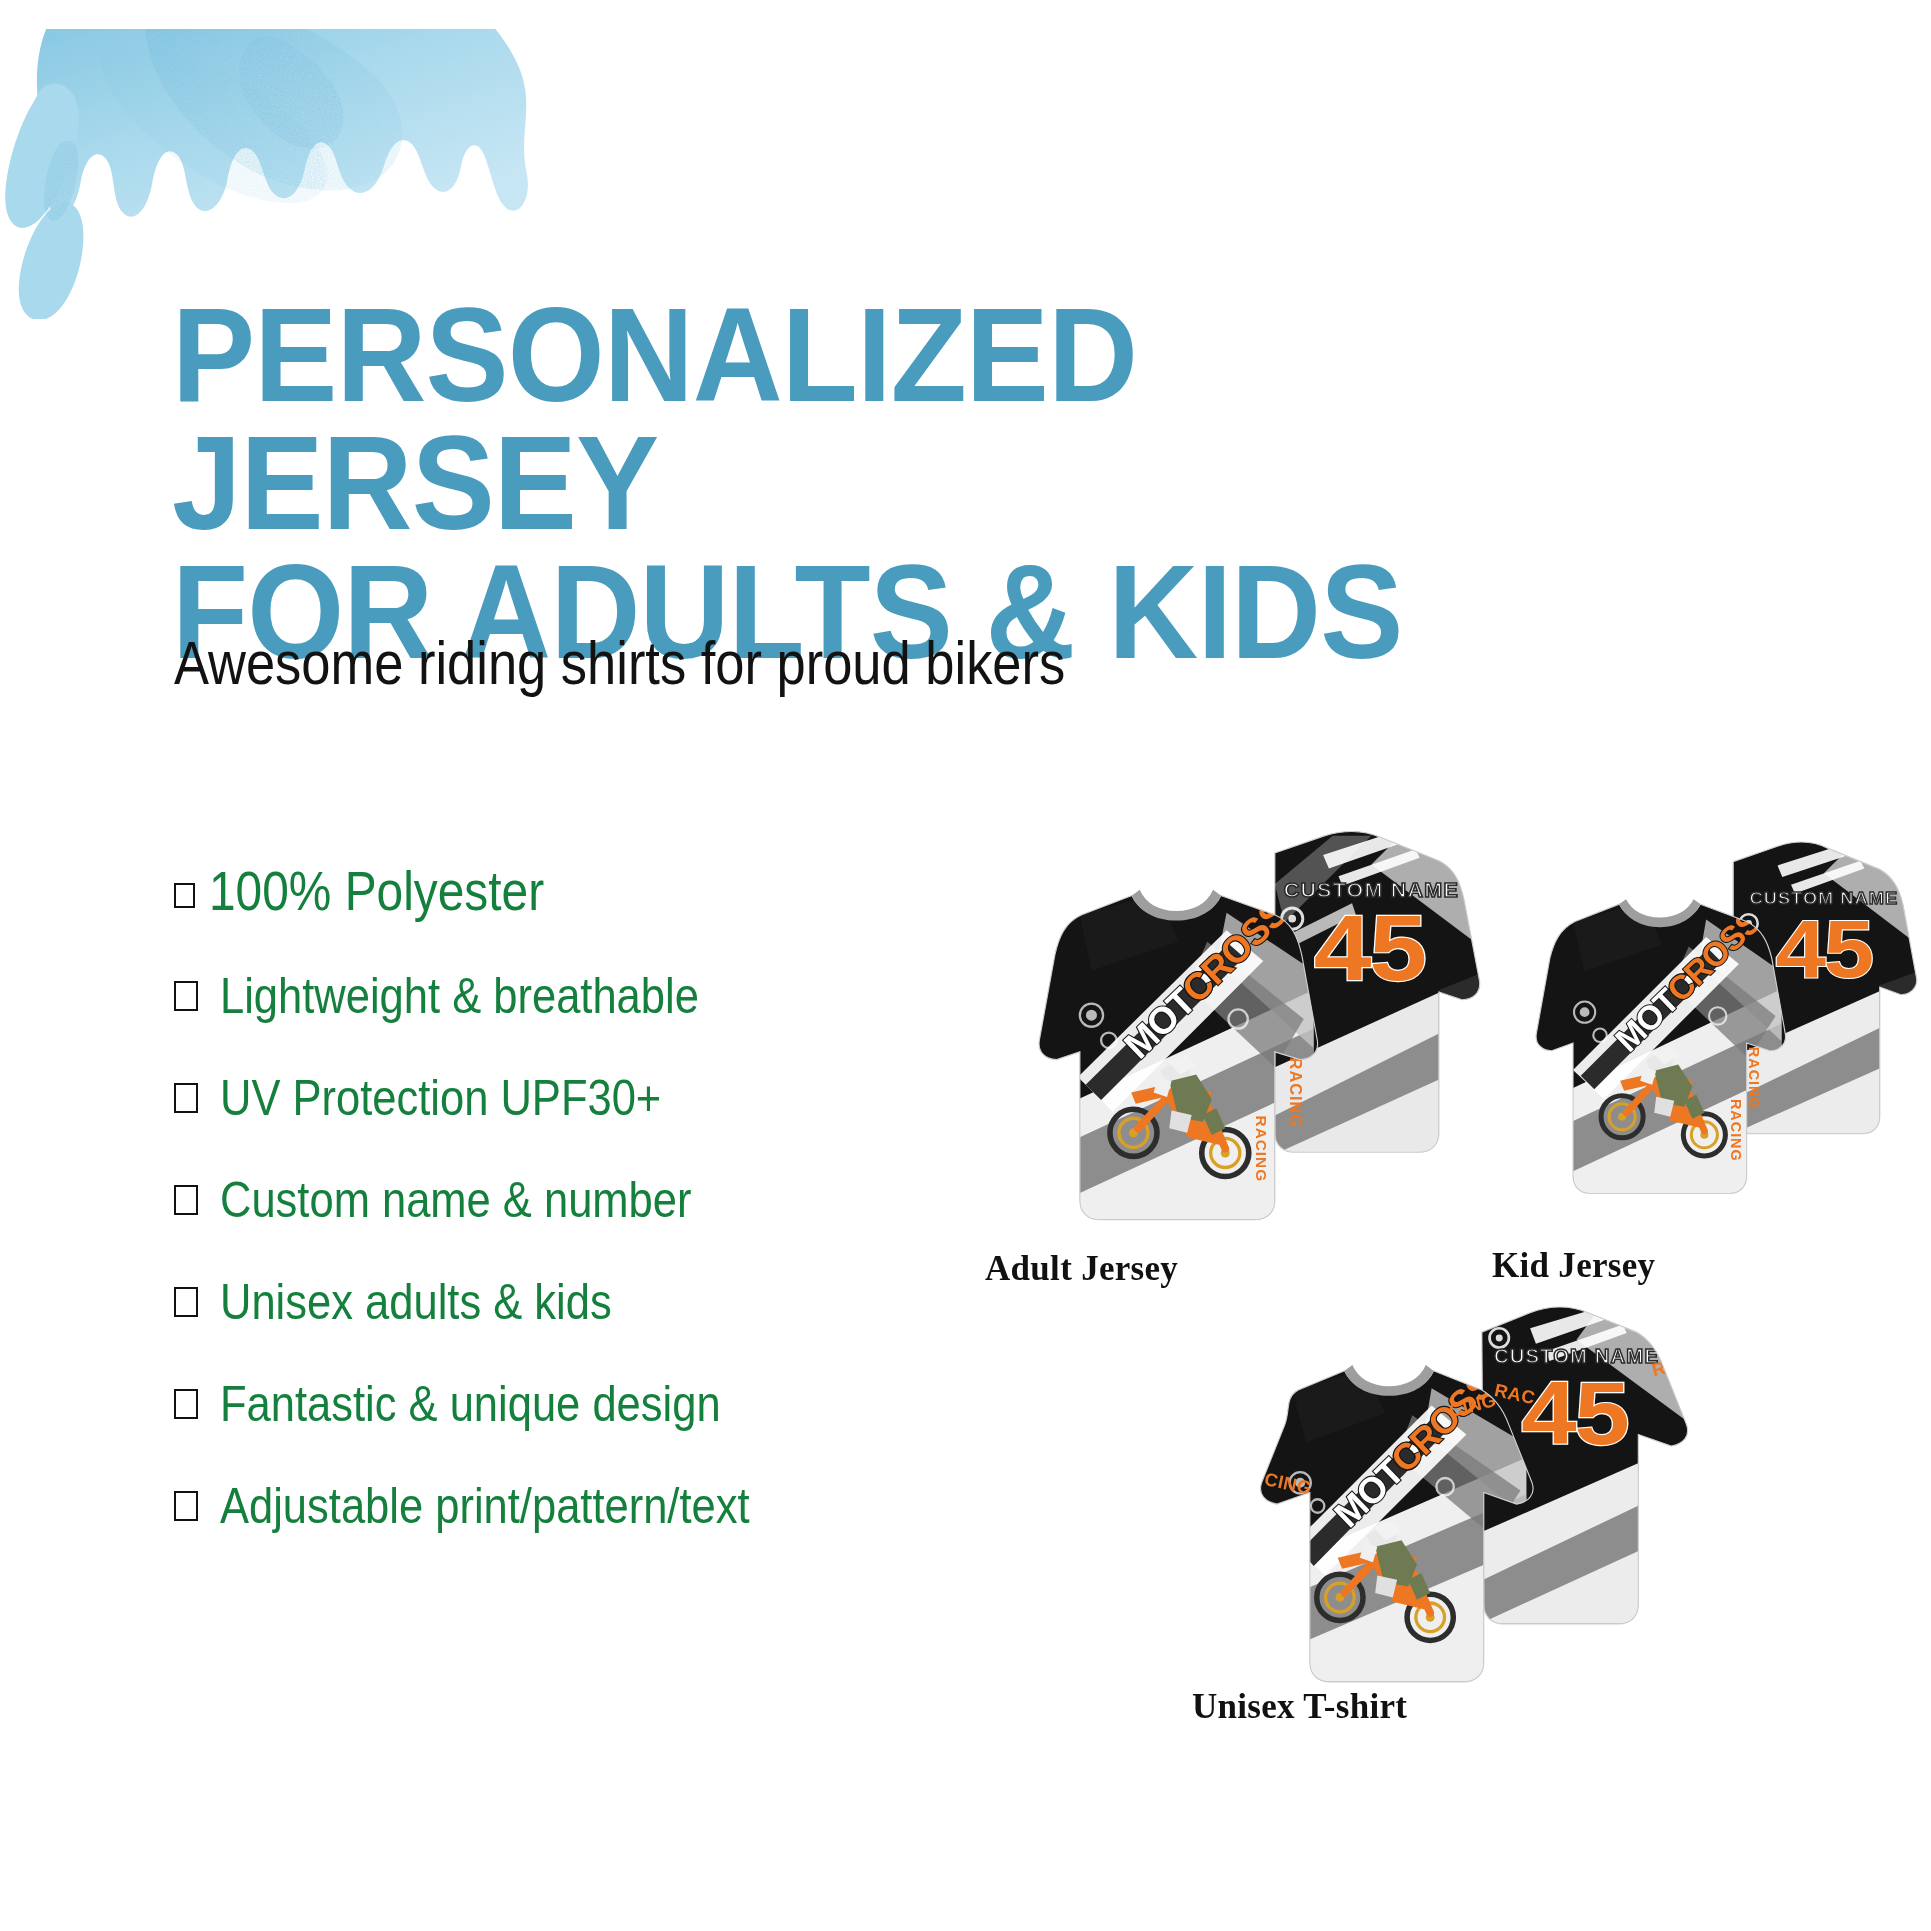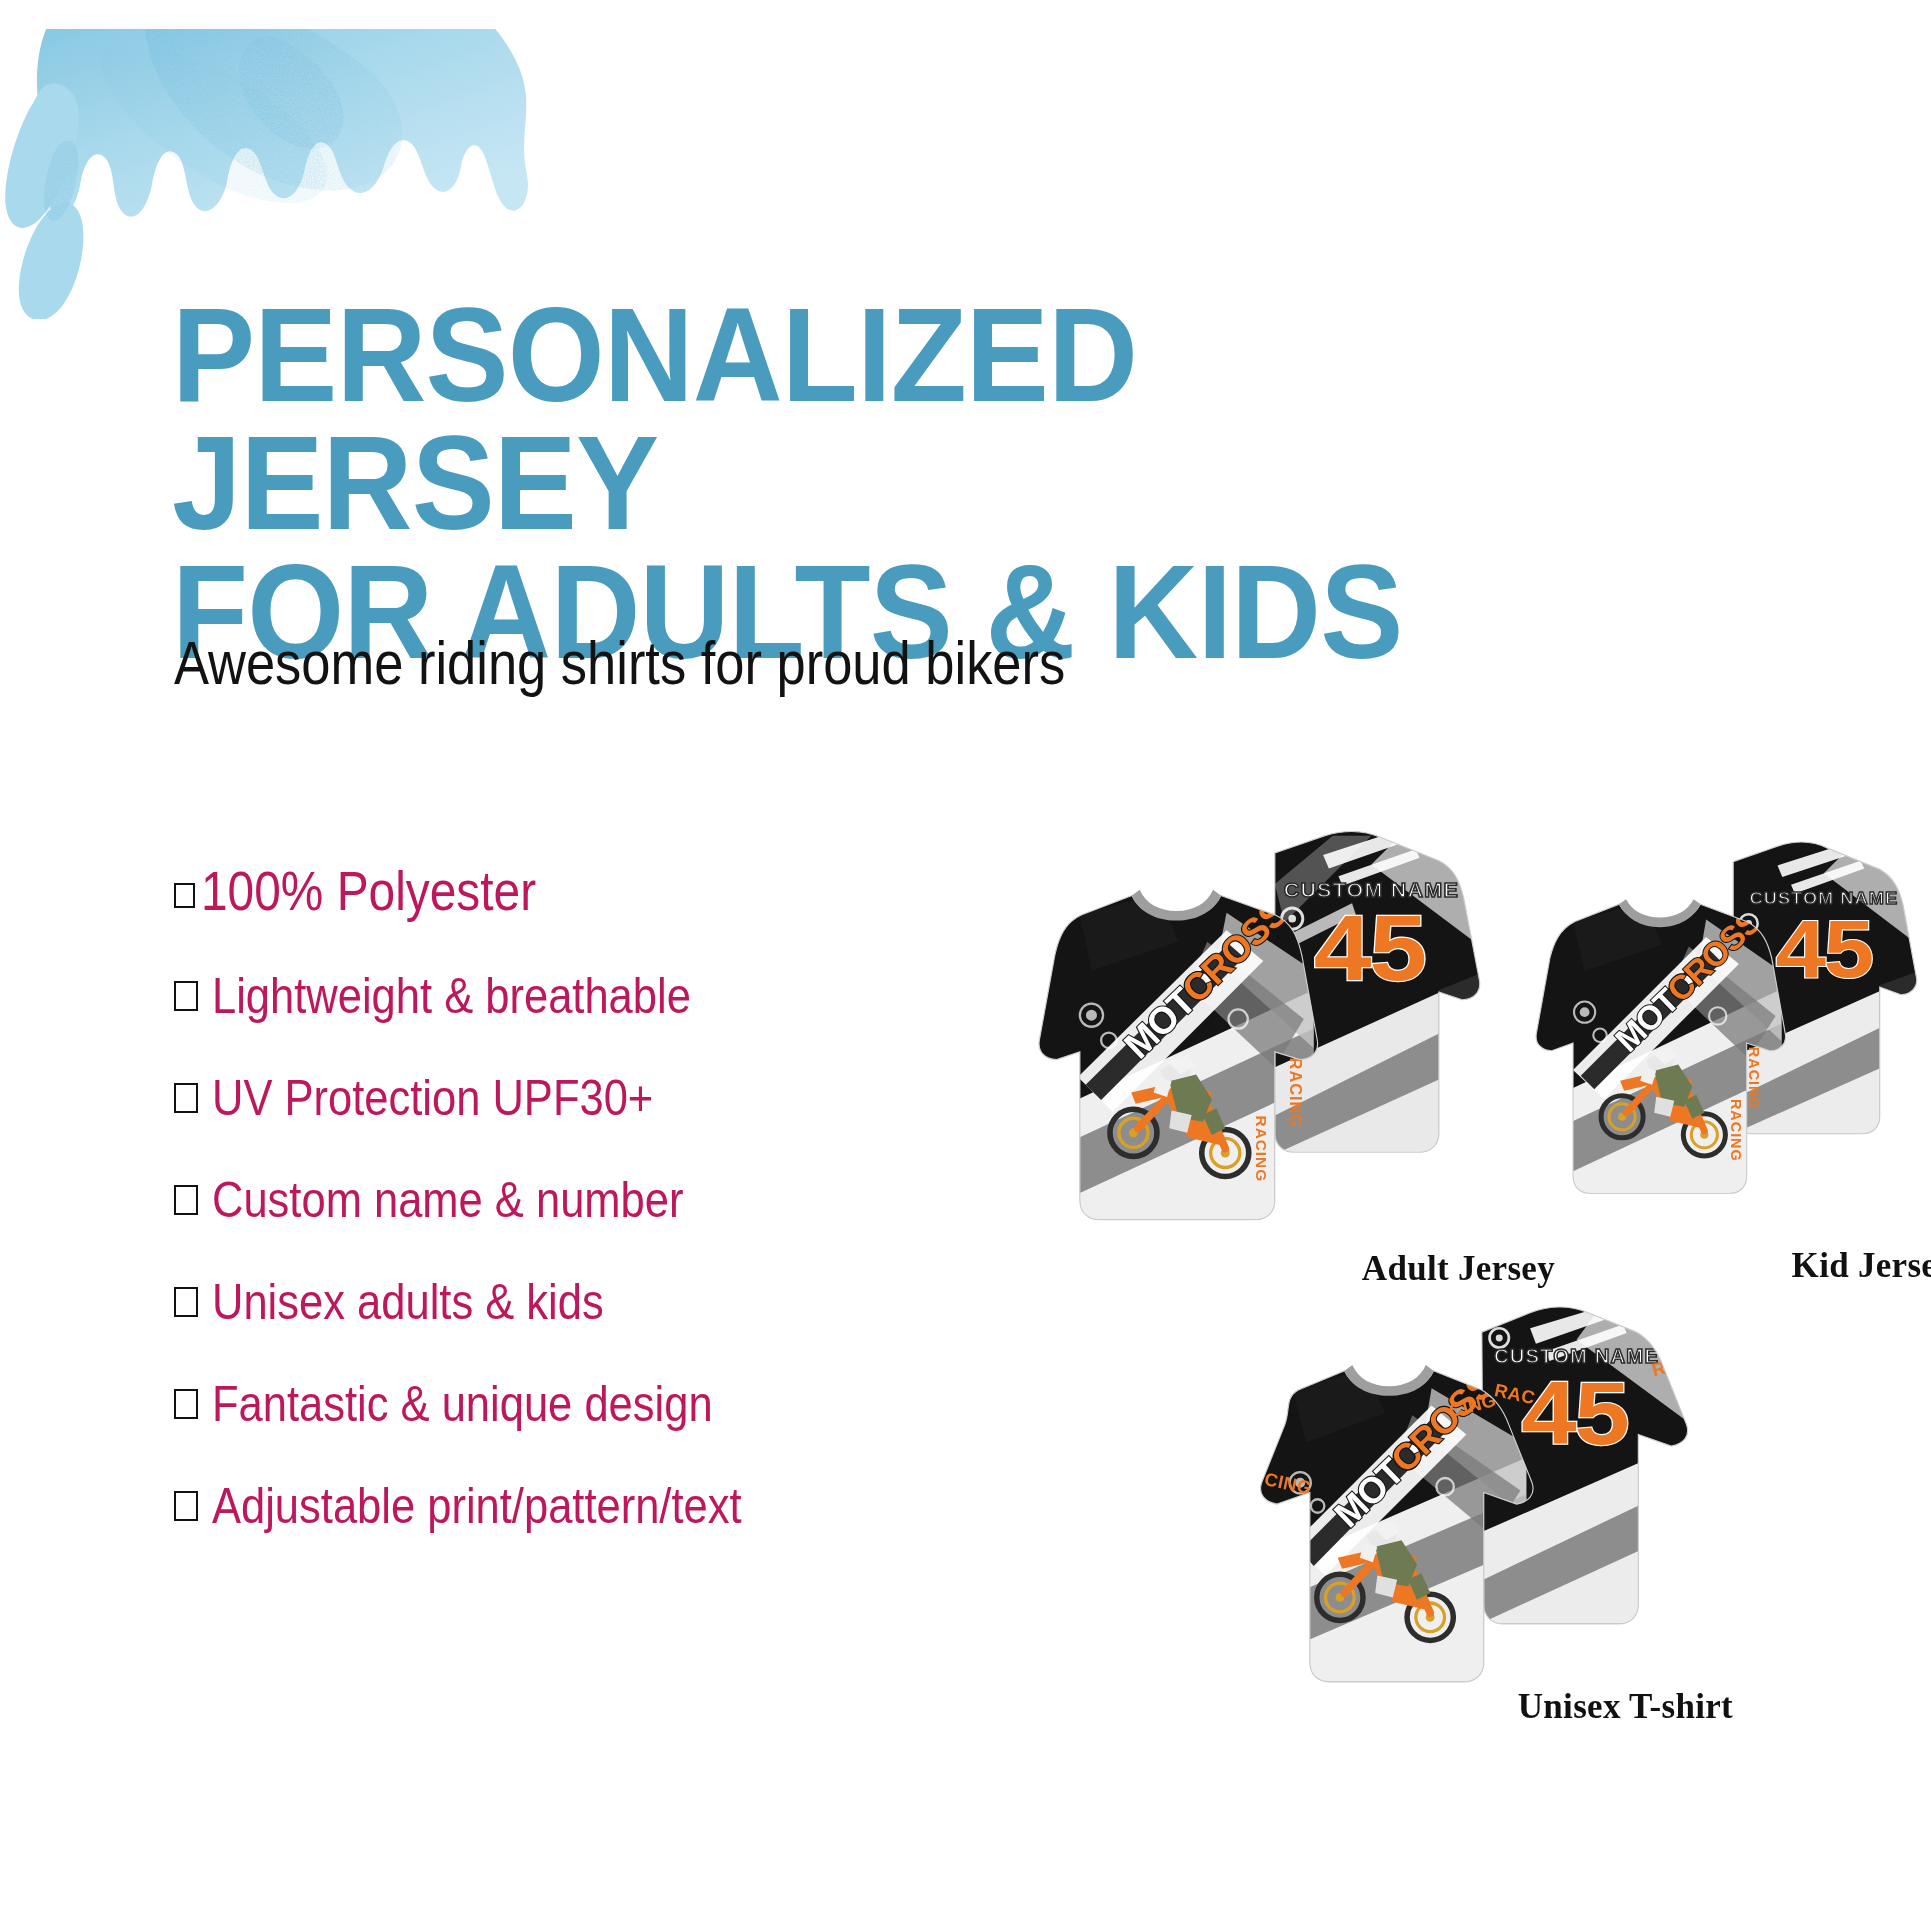--- a/index.html
+++ b/index.html
@@ -37,21 +37,22 @@
     transform:scaleX(0.86);
     transform-origin:left top;
     white-space:nowrap;
   }
 
   
   .features{position:absolute;left:174px;top:830px;width:792px;}
   .feat{
     display:flex;align-items:baseline;
     margin-bottom:44px;
-    color:#be185d;
+    color:#15803d;
+    gap:8px;
   }
   .feat .box{
     display:inline-block;
     width:20px;height:26px;
     border:2.3px solid #111;
     margin-right:13.5px;
     flex:0 0 auto;
     position:relative;top:-1.9px;
   }
   .feat .txt{
@@ -59,21 +60,21 @@
     font-weight:400;
     white-space:nowrap;
     transform:scaleX(0.87);
     transform-origin:left center;
     display:inline-block;
   }
   .feat.first .txt{font-size:55px;}
   .feat.first .box{width:17.4px;height:21px;border-width:2.1px;margin-right:5.8px;}
   .prod{position:absolute;}
   .prod-caption{
-    position:absolute;width:100%;text-align:right;
+    position:absolute;width:100%;text-align:left;
     font-family:"Liberation Serif",serif;
     font-weight:700;font-size:35px;color:#111;
     letter-spacing:0.3px;
   }
   .shirt-wrap{position:relative;width:100%;height:100%;}
 
   
   svg{display:block;}
 </style>
 </head>

